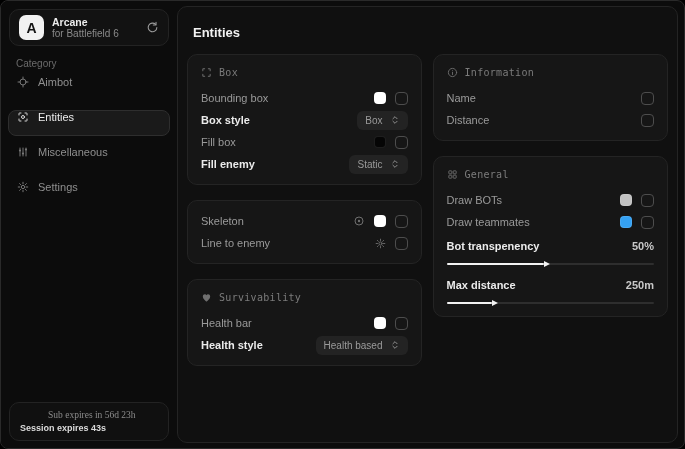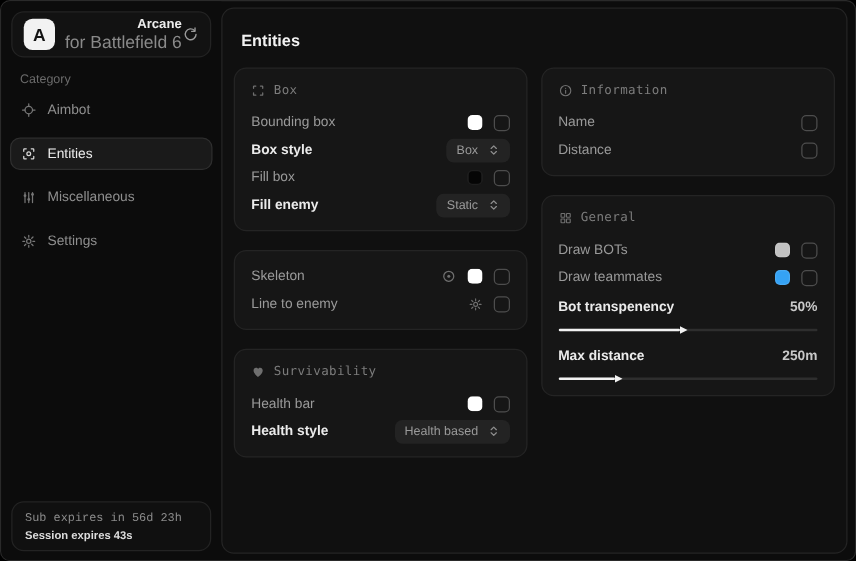--- a/index.html
+++ b/index.html
@@ -14,40 +14,40 @@
   .sidebar { position:absolute; left:0; top:0; bottom:0; width:176px; background:#0c0c0c; }
   .logo-card {
     margin:8px; height:37px; display:flex; align-items:center;
     background:#121212; border:1px solid #232323; border-radius:10px; padding:0 9px;
   }
   .logo-badge {
     width:25px; height:25px; border-radius:7px; background:#f2f2f2;
     display:flex; align-items:center; justify-content:center;
     color:#141414; font-weight:bold; font-size:14px;
   }
-  .logo-text { margin-left:8px; line-height:1.15;text-align:right; }
+  .logo-text { margin-left:8px; line-height:1.15; }
   .logo-title { font-size:10.5px; font-weight:bold; color:#ededed; }
-  .logo-sub { font-size:14px; color:#8a8a8a; }
+  .logo-sub { font-size:10px; color:#8a8a8a; }
   .logo-refresh { margin-left:auto; color:#9a9a9a; display:flex; cursor:pointer; }
   .cat-label { margin:12px 0 6px 15px; font-size:10px; color:#6b6b6b; }
   .nav { padding:0 7px; }
   .nav-item {
-    display:flex; align-items:center; gap:9px; height:26px; padding:0 8px;
+    display:flex; align-items:flex-start; gap:9px; height:26px; padding:0 8px;
     border:1px solid transparent; border-radius:8px; margin-bottom:9px;
     font-size:11px; color:#8f8f8f; cursor:pointer;
   }
   .nav-item .nicon { display:flex; color:#767676; }
   .nav-item.active { background:#1a1a1a; border-color:#2e2e2e; color:#ececec; }
   .nav-item.active .nicon { color:#d8d8d8; }
   .sub-card {
     position:absolute; left:8px; right:8px; bottom:7px;
     border:1px solid #232323; border-radius:10px; background:#101010;
     padding:7px 10px;
   }
-  .sub-line1 { font-family:Liberation Mono, monospace; font-size:9.5px; color:#8c8c8c; margin-bottom:3px; }
+  .sub-line1 { font-family:Liberation Serif, serif; font-size:9.5px; color:#8c8c8c; margin-bottom:3px;margin-left:28px; }
   .sub-line2 { font-size:9px; font-weight:bold; color:#dcdcdc; }
   
   .main {
     position:absolute; left:176px; top:5px; right:6px; bottom:5px;
     background:#101010; border:1px solid #242424; border-radius:10px;
     padding:12px 9px;
   }
   .page-title { font-size:13px; font-weight:bold; color:#f2f2f2; margin:6px 0 14px 6px; }
   .cols { display:flex; gap:11px; }
   .col { display:flex; flex-direction:column; gap:15px; }

